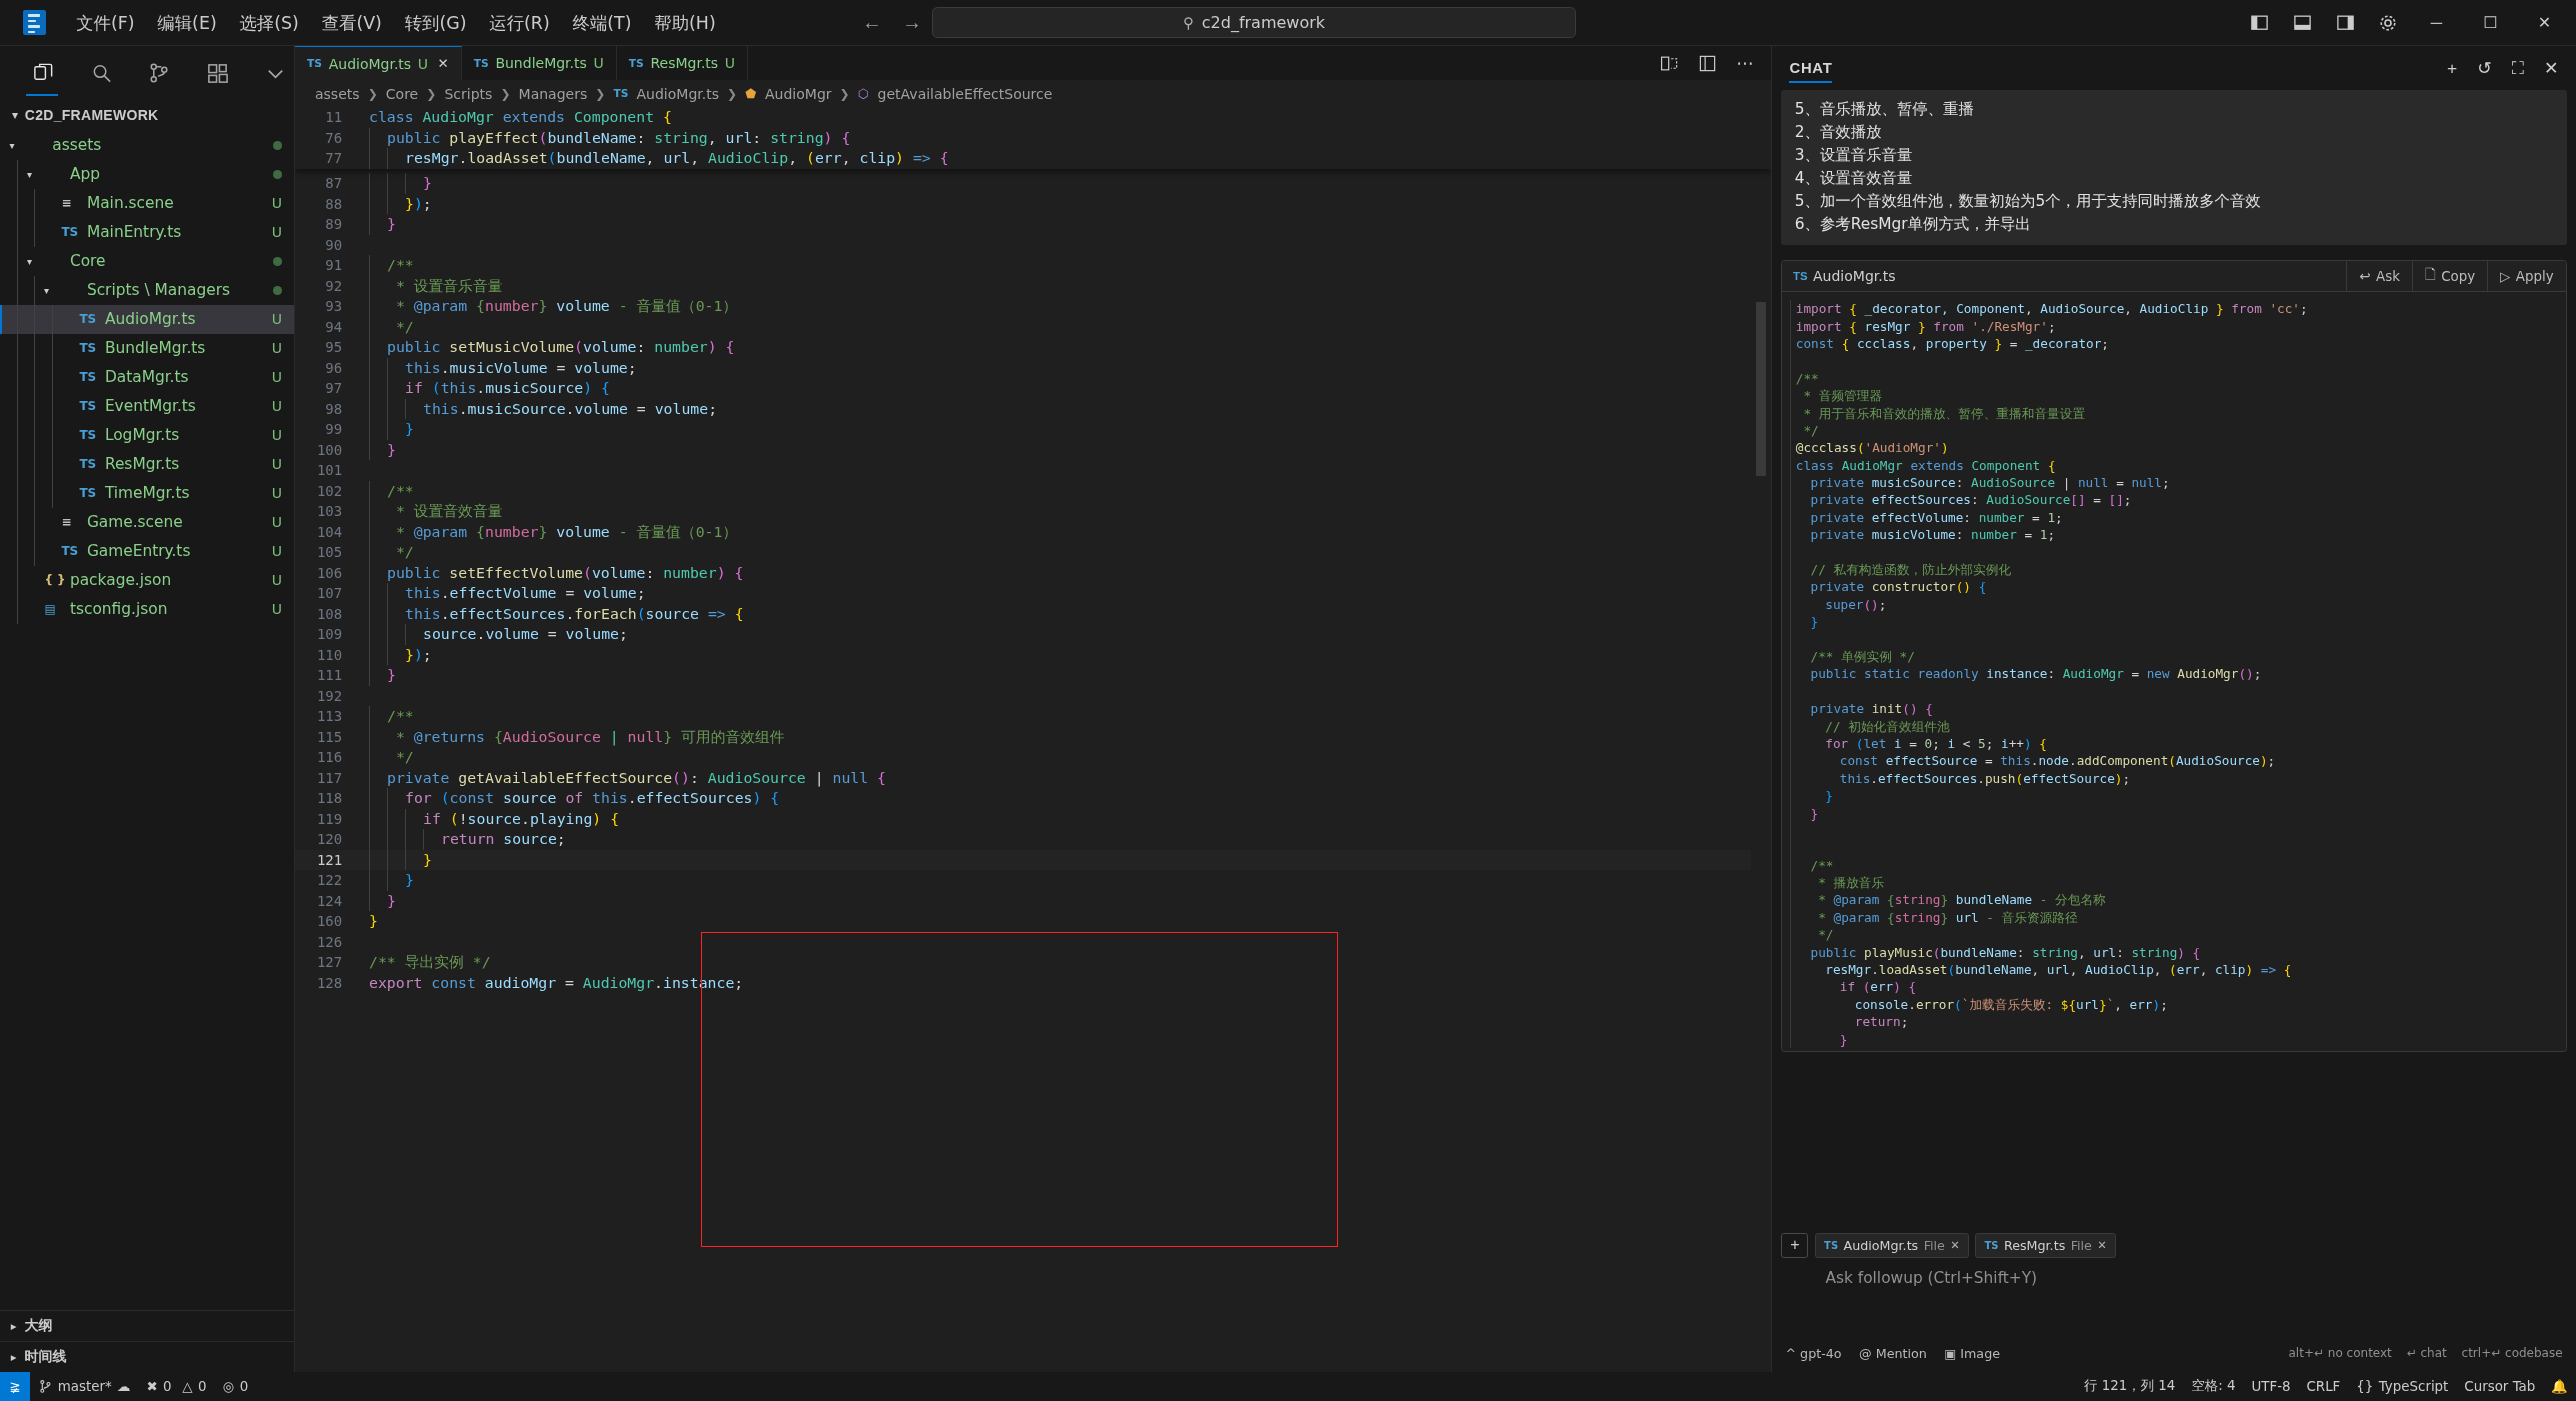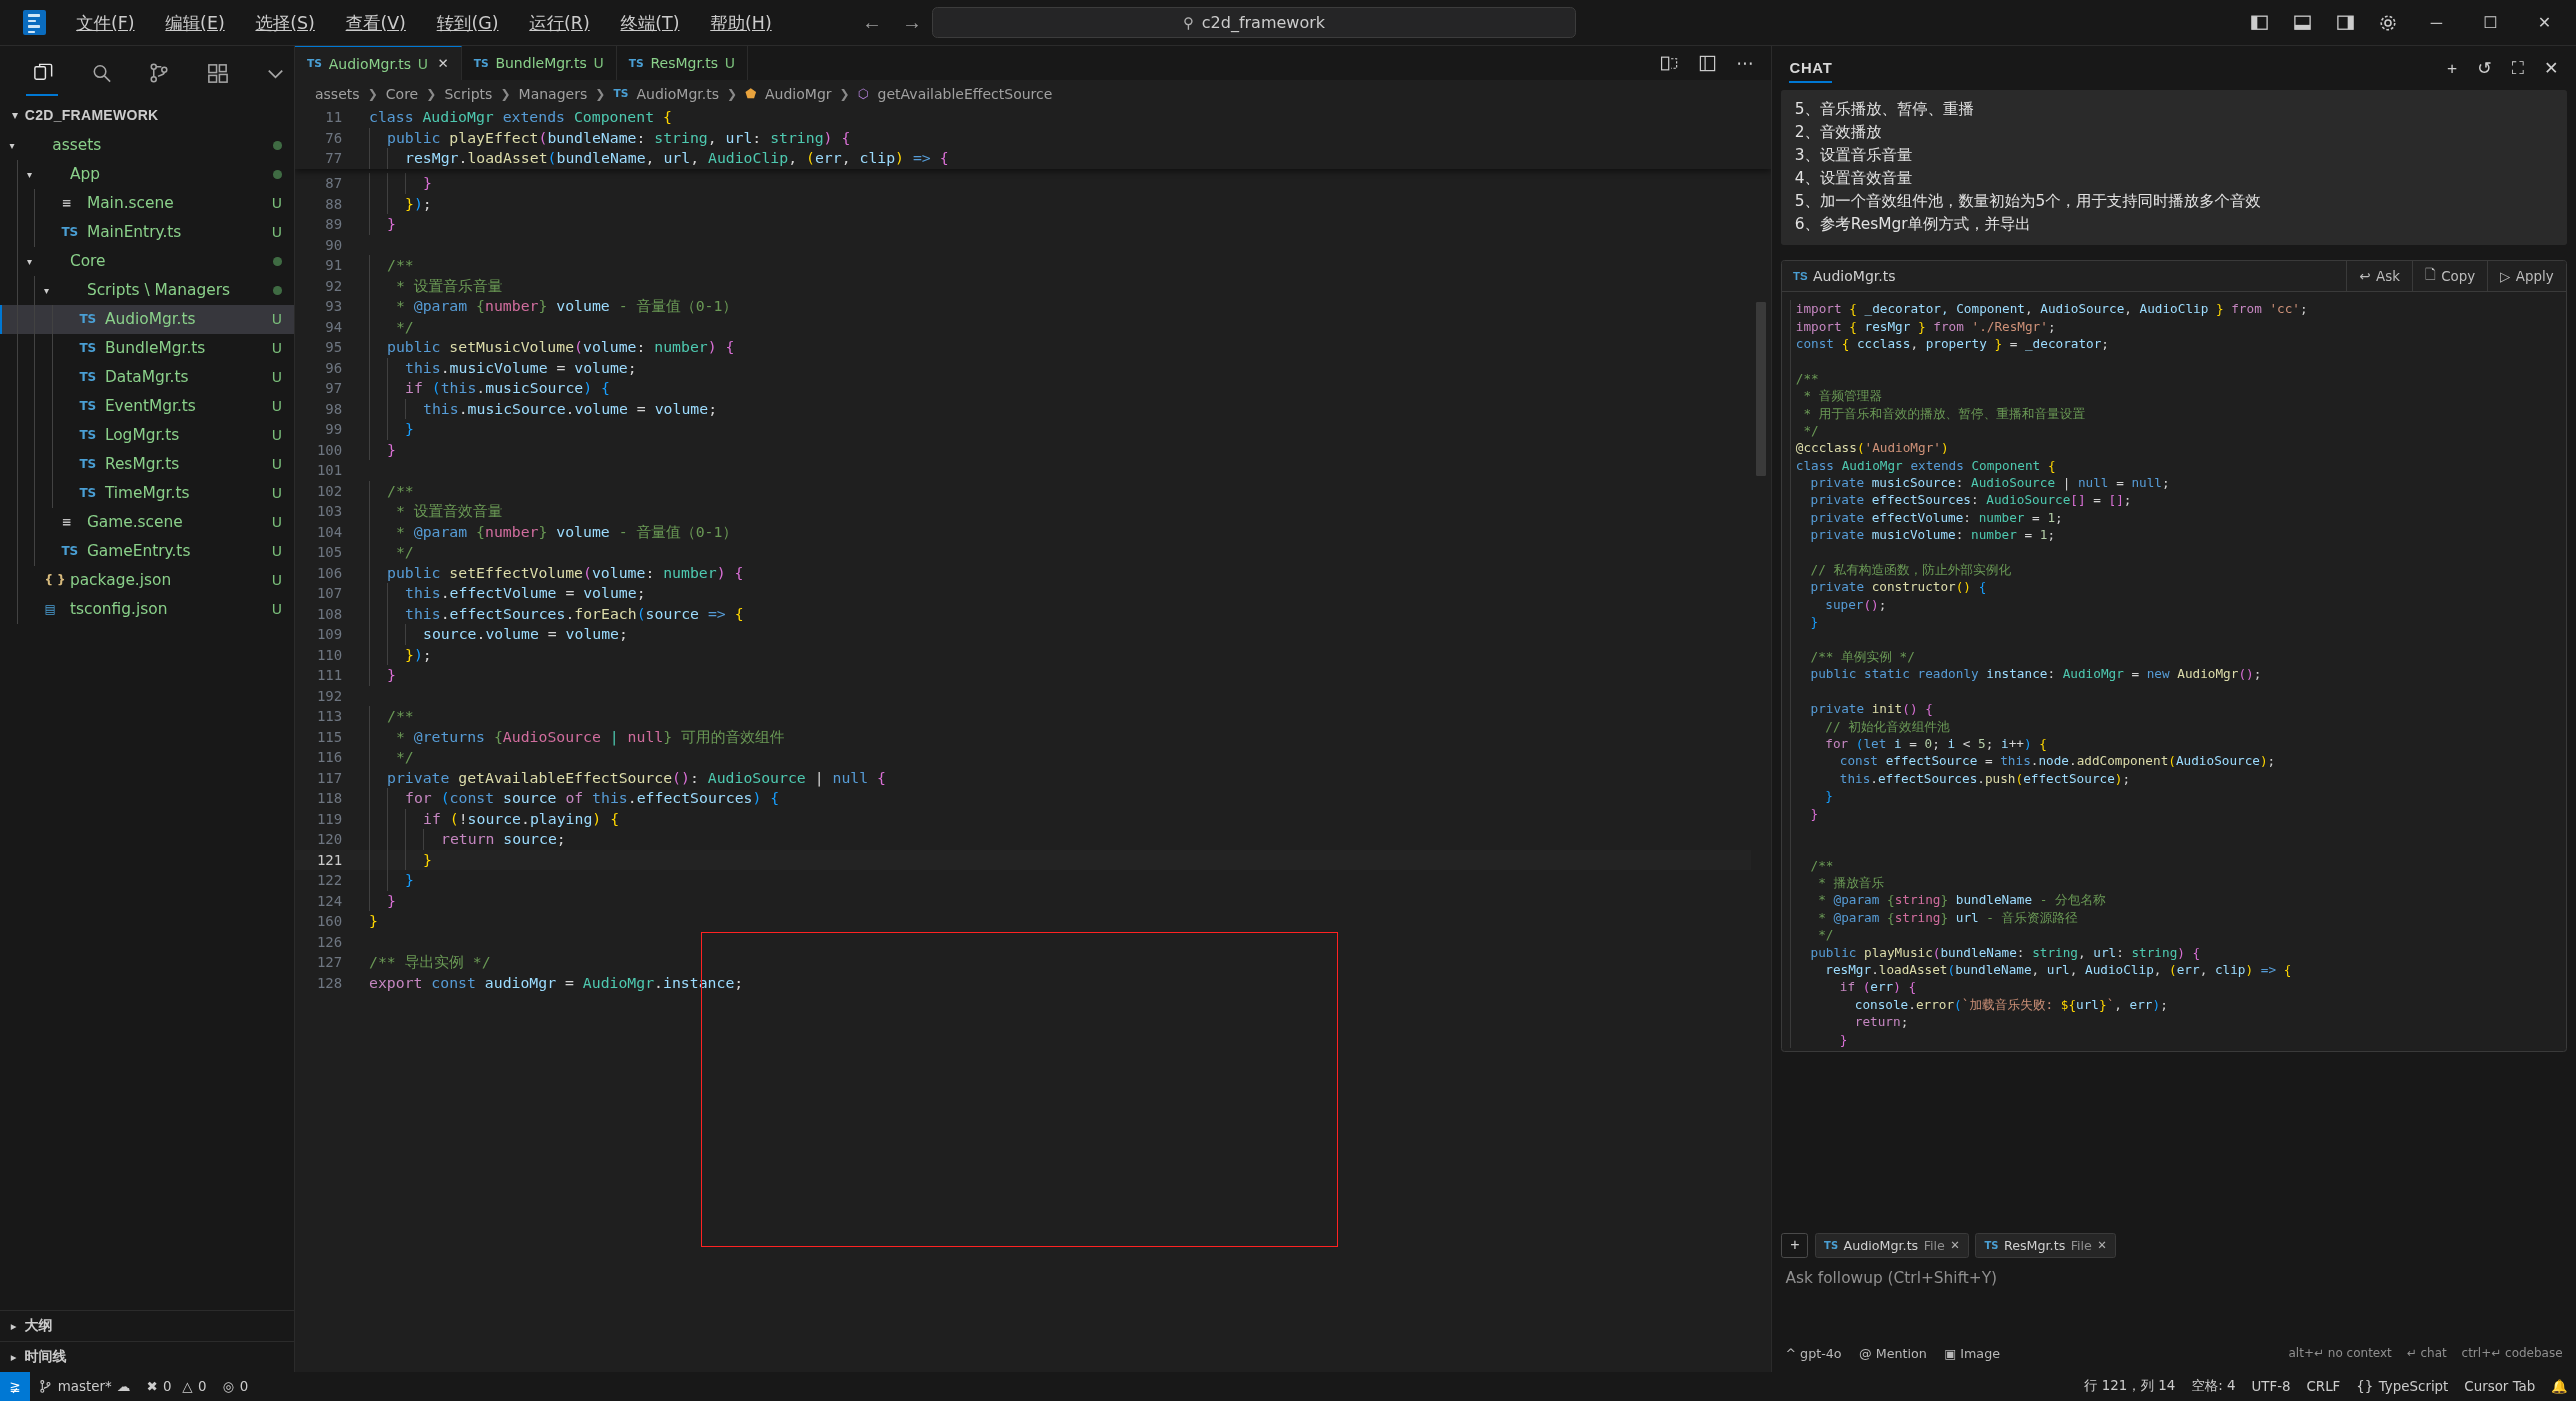--- a/index.html
+++ b/index.html
@@ -13,21 +13,21 @@
   .app { width: 2576px; height: 1401px; display: flex; flex-direction: column; }
 
   
   .titlebar {
     height: 46px; background: #181818; display: flex; align-items: center;
     border-bottom: 0.7px solid #2b2b2b; flex: 0 0 46px; position: relative;
   }
   .vscode-logo { width: 31px; height: 31px; margin-left: 19px; margin-right: 14.8px; position: relative; }
   .vscode-logo .lg-box { position:absolute; left:4px; top:2.7px; width:23px; height:25.5px; background:#0a6cbf; border-radius:2px;}
   .vscode-logo .lg-bar { position:absolute; background:#cfe6f7; height:2.7px; left:8.7px; border-radius:0.7px;}
-  .menu { display: flex; align-items: center; gap: 8px; text-decoration: underline; }
+  .menu { display: flex; align-items: center; gap: 0px; }
   .menu-item {
     font-size: 17.4px; color: #cccccc; padding: 4px 11.4px; cursor: default;
     font-family: "DejaVu Sans", sans-serif;
   }
   .nav-arrows { position: absolute; left: 862px; display: flex; gap: 20px; align-items: center;}
   .nav-arrow { font-size: 20px; color: #9d9d9d; }
   .cmdbar {
     position: absolute; left: 932px; width: 644px; height: 31px;
     background: #252526; border: 0.7px solid #3c3c3c; border-radius: 5.4px;
     display: flex; align-items: center; justify-content: center; gap: 8px;
@@ -172,21 +172,21 @@
   .ctx-row { display:flex; align-items:center; gap: 6.7px; margin-bottom: 6.7px;}
   .ctx-plus { width:27px; height:25.5px; border:0.7px solid #4a4a4a; border-radius:2.7px; display:flex; align-items:center; justify-content:center; color:#cfcfcf; font-size:16px;}
   .ctx-chip {
     display:flex; align-items:center; gap:5.4px; background:#262626; border:0.7px solid #3a3a3a;
     border-radius:2.7px; padding: 4px 8px; font-size:12.7px; color:#d0d0d0;
     font-family:"DejaVu Sans", sans-serif;
   }
   .ctx-chip .ts { color:#4a9fd4; font-size:10px; font-weight:bold;}
   .ctx-chip .sub { color:#909090; }
   .ctx-chip .x { color:#b0b0b0; font-size:11.4px;}
-  .ask-box { height: 81px; padding: 4px 4px 0 4px;}
+  .ask-box { height: 81px; padding: 4px 4px 0 4px; margin-left: 40px;}
   .ask-ph { font-size: 15.4px; color: #8f8f8f; font-family:"DejaVu Sans", sans-serif;}
   .ask-foot { display:flex; align-items:center; padding: 0 4px 5.4px 4px; }
   .ask-left { display:flex; align-items:center; gap: 17.4px; font-size:12.7px; color:#b9b9b9; font-family:"DejaVu Sans", sans-serif;}
   .ask-right { margin-left:auto; display:flex; align-items:center; gap: 14.8px; font-size:12px; color:#8f8f8f; font-family:"DejaVu Sans", sans-serif;}
 
   
   .statusbar {
     height: 29.5px; flex: 0 0 29.5px; background:#181818; display:flex; align-items:center;
     font-size: 13.4px; color:#cccccc; font-family:"DejaVu Sans", sans-serif;
   }

